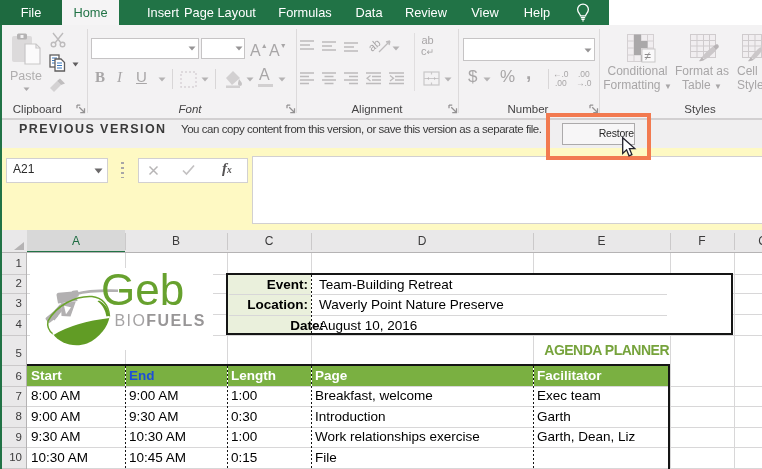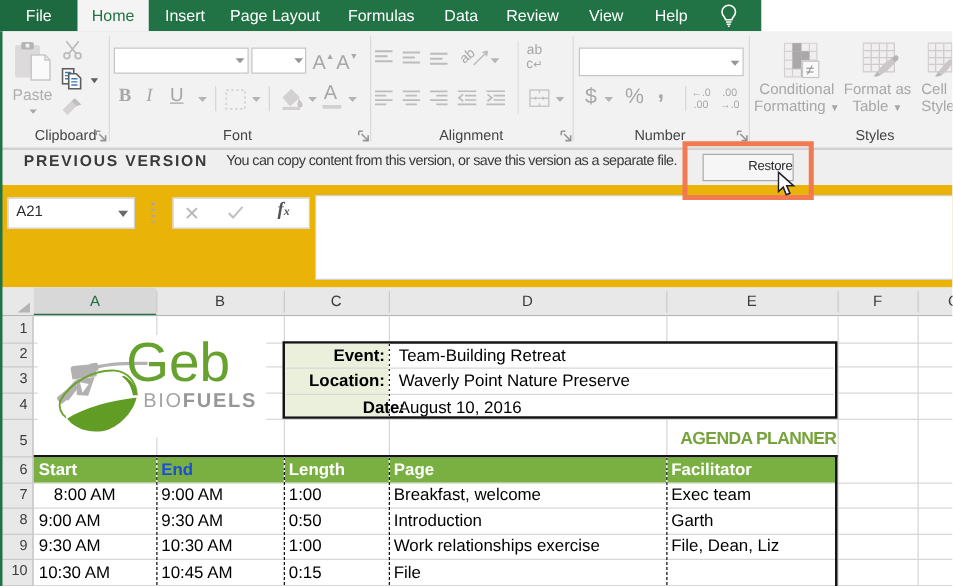--- a/index.html
+++ b/index.html
@@ -12,21 +12,21 @@
   #tab-home{background:#f5f4f5;color:#217346;}
   
   #ribbon{left:0;top:25px;width:762px;height:93px;background:#f3f2f3;}
   .gsep{position:absolute;top:4px;width:1px;height:84px;background:#dcdadb;}
   .glabel{position:absolute;top:77px;height:14px;line-height:14px;font-size:11.5px;color:#454445;text-align:center;}
   .launch{position:absolute;top:79px;width:10px;height:10px;}
   .icontxt{position:absolute;font-size:12px;color:#a8a6a7;text-align:center;line-height:14px;}
   
   #prevbar{left:0;top:118px;width:762px;height:30px;background:#f0eff0;border-top:2px solid #d2d0d1;box-sizing:border-box;}
   
-  #chrome{left:0;top:148px;width:762px;height:82px;background:#eab308;}
+  #chrome{left:0;top:148px;width:762px;height:82px;background:#fef9c3;}
   .whitebox{position:absolute;background:#fff;border:1px solid #d2d0d1;box-sizing:border-box;}
   
   #colheads{left:0;top:230px;width:762px;height:23px;background:#e9e8e9;}
   .colhead{position:absolute;top:0;height:22px;line-height:22px;text-align:center;font-size:12px;color:#3c3b3c;}
   .colsep{position:absolute;top:3px;width:1px;height:17px;background:#cbc9ca;}
   #rowheads{left:0;top:253px;width:27px;height:216px;background:#e9e8e9;}
   .rowhead{position:absolute;left:0;width:22px;text-align:right;font-size:11.5px;color:#3c3b3c;}
   .rowsep{position:absolute;left:2px;width:24px;height:1px;background:#cbc9ca;}
   
   #grid{left:27px;top:253px;width:735px;height:216px;background:#fff;}
@@ -35,41 +35,41 @@
   .cell{position:absolute;font-size:13.5px;color:#000;white-space:nowrap;}
   .vdash{position:absolute;width:1px;background-color:#fff;background-image:repeating-linear-gradient(to bottom,#151515 0px,#151515 2px,transparent 2px,transparent 4px);}
 </style>
 </head>
 <body>
 <div id="app">
 
   <div id="tabbar" class="abs">
     <div class="tab" style="left:0;width:62px;background:#1e6a40;">File</div>
     <div class="tab" id="tab-home" style="left:62px;width:57px;">Home</div>
-    <div class="tab" style="left:120px;width:56px;">Insert</div>
+    <div class="tab" style="left:135px;width:56px;">Insert</div>
     <div class="tab" style="left:175px;width:90px;">Page&nbsp;Layout</div>
     <div class="tab" style="left:265px;width:80px;">Formulas</div>
     <div class="tab" style="left:345px;width:48px;">Data</div>
     <div class="tab" style="left:393px;width:66px;">Review</div>
     <div class="tab" style="left:459px;width:52px;">View</div>
     <div class="tab" style="left:511px;width:52px;">Help</div>
     <svg class="abs" style="left:576px;top:3px;" width="14" height="19" viewBox="0 0 14 19">
       <path d="M7 1.2c-3.1 0-5.4 2.4-5.4 5.3 0 1.9 1 3.2 1.9 4.3.5.7 1 1.4 1 2h5c0-.6.5-1.3 1-2 .9-1.1 1.9-2.4 1.9-4.3C12.4 3.6 10.1 1.2 7 1.2z" fill="none" stroke="#fff" stroke-width="1.3"></path>
       <path d="M4.8 14.6h4.4M5.4 16.4h3.2" stroke="#fff" stroke-width="1.2" fill="none"></path>
       <path d="M6.3 17.9h1.4" stroke="#fff" stroke-width="1.2"></path>
     </svg>
   </div>
 
   <div id="ribbon" class="abs">
     <div class="gsep" style="left:87px;"></div>
     <div class="gsep" style="left:296px;"></div>
     <div class="gsep" style="left:458px;"></div>
     <div class="gsep" style="left:599px;"></div>
-    <div class="glabel" style="left:22px;width:61px;">Clipboard</div>
-    <div class="glabel" style="left:130px;width:120px;">Font</div>
+    <div class="glabel" style="left:1px;width:61px;text-align:right;">Clipboard</div>
+    <div class="glabel" style="left:130px;width:120px;font-style:italic;">Font</div>
     <div class="glabel" style="left:317px;width:120px;">Alignment</div>
     <div class="glabel" style="left:468px;width:120px;">Number</div>
     <div class="glabel" style="left:640px;width:120px;">Styles</div>
     <div id="ribbon-icons">
 
       <svg class="abs" style="left:11px;top:8px;" width="30" height="32" viewBox="0 0 30 32">
         <rect x="1" y="3" width="20" height="26" rx="2" fill="#dcdadb"></rect>
         <rect x="6" y="0.5" width="10" height="6" rx="1.5" fill="#b5b3b4"></rect>
         <rect x="9.5" y="2" width="3" height="3" fill="#f3f2f3"></rect>
         <path d="M14 11 L25 11 L29 15 L29 31 L14 31 Z" fill="#fbfafb" stroke="#c9c7c8" stroke-width="1.2"></path>
@@ -335,21 +335,21 @@
     <div class="hgl" style="top:21px;"></div>
     <div class="hgl" style="top:40px;"></div>
     <div class="hgl" style="top:61px;"></div>
     <div class="hgl" style="top:82px;"></div>
     <div class="hgl" style="top:133px;"></div>
     <div class="hgl" style="top:153px;"></div>
     <div class="hgl" style="top:174px;"></div>
     <div class="hgl" style="top:194px;"></div>
     <div class="hgl" style="top:215px;"></div>
 
-    <div class="abs" style="left:199px;top:20px;width:444px;height:62px;border:2px solid #151515;box-sizing:border-box;background:#fff;">
+    <div class="abs" style="left:199px;top:20px;width:507px;height:62px;border:2px solid #151515;box-sizing:border-box;background:#fff;">
       <div class="abs" style="left:0;top:0;width:83px;height:58px;background:#eaf0dc;"></div>
       <div class="abs" style="left:1px;top:19px;width:438px;height:1px;background:#d8d7d8;"></div>
       <div class="abs" style="left:1px;top:40px;width:438px;height:1px;background:#d8d7d8;"></div>
       <div class="vdash" style="left:83px;top:0;height:58px;"></div>
       <div class="cell" style="left:0;top:0;width:80px;height:19px;line-height:19px;text-align:right;font-weight:700;">Event:</div>
       <div class="cell" style="left:0;top:20px;width:80px;height:20px;line-height:20px;text-align:right;font-weight:700;">Location:</div>
       <div class="cell" style="left:16px;top:41px;width:80px;height:20px;line-height:20px;text-align:right;font-weight:700;">Date:</div>
       <div class="cell" style="left:91px;top:0;height:19px;line-height:19px;">Team-Building Retreat</div>
       <div class="cell" style="left:91px;top:20px;height:20px;line-height:20px;">Waverly Point Nature Preserve</div>
       <div class="cell" style="left:91px;top:41px;height:20px;line-height:20px;">August 10, 2016</div>
@@ -390,35 +390,35 @@
     <div class="cell" style="left:102px;top:113px;height:20px;line-height:20px;font-weight:700;color:#1d4ed8;">End</div>
     <div class="cell" style="left:204px;top:113px;height:20px;line-height:20px;font-weight:700;color:#fff;">Length</div>
     <div class="cell" style="left:288px;top:113px;height:20px;line-height:20px;font-weight:700;color:#fff;">Page</div>
     <div class="cell" style="left:510px;top:113px;height:20px;line-height:20px;font-weight:700;color:#fff;">Facilitator</div>
 
     <div class="vdash" style="left:98px;top:113px;height:102px;"></div>
     <div class="vdash" style="left:200px;top:113px;height:102px;"></div>
     <div class="vdash" style="left:284px;top:113px;height:102px;"></div>
     <div class="vdash" style="left:506px;top:113px;height:102px;"></div>
 
-    <div class="cell" style="left:16px;top:133px;height:20px;line-height:20px;text-align:center;">8:00 AM</div>
+    <div class="cell" style="left:4px;top:133px;height:20px;line-height:20px;text-align:center;">8:00 AM</div>
     <div class="cell" style="left:102px;top:133px;height:20px;line-height:20px;">9:00 AM</div>
     <div class="cell" style="left:204px;top:133px;height:20px;line-height:20px;">1:00</div>
     <div class="cell" style="left:288px;top:133px;height:20px;line-height:20px;">Breakfast, welcome</div>
     <div class="cell" style="left:510px;top:133px;height:20px;line-height:20px;">Exec team</div>
     <div class="cell" style="left:4px;top:153px;height:21px;line-height:21px;">9:00 AM</div>
     <div class="cell" style="left:102px;top:153px;height:21px;line-height:21px;">9:30 AM</div>
-    <div class="cell" style="left:204px;top:153px;height:21px;line-height:21px;">0:50</div>
+    <div class="cell" style="left:204px;top:153px;height:21px;line-height:21px;">0:30</div>
     <div class="cell" style="left:288px;top:153px;height:21px;line-height:21px;">Introduction</div>
     <div class="cell" style="left:510px;top:153px;height:21px;line-height:21px;">Garth</div>
     <div class="cell" style="left:4px;top:174px;height:20px;line-height:20px;">9:30 AM</div>
     <div class="cell" style="left:102px;top:174px;height:20px;line-height:20px;">10:30 AM</div>
     <div class="cell" style="left:204px;top:174px;height:20px;line-height:20px;">1:00</div>
     <div class="cell" style="left:288px;top:174px;height:20px;line-height:20px;">Work relationships exercise</div>
-    <div class="cell" style="left:510px;top:174px;height:20px;line-height:20px;">File, Dean, Liz</div>
+    <div class="cell" style="left:510px;top:174px;height:20px;line-height:20px;">Garth, Dean, Liz</div>
     <div class="cell" style="left:4px;top:194px;height:21px;line-height:21px;">10:30 AM</div>
     <div class="cell" style="left:102px;top:194px;height:21px;line-height:21px;">10:45 AM</div>
     <div class="cell" style="left:204px;top:194px;height:21px;line-height:21px;">0:15</div>
     <div class="cell" style="left:288px;top:194px;height:21px;line-height:21px;">File</div>
   </div>
 
   <div class="abs" style="left:0;top:25px;width:2px;height:444px;background:#217346;z-index:40;"></div>
 </div>
 
 </body></html>

